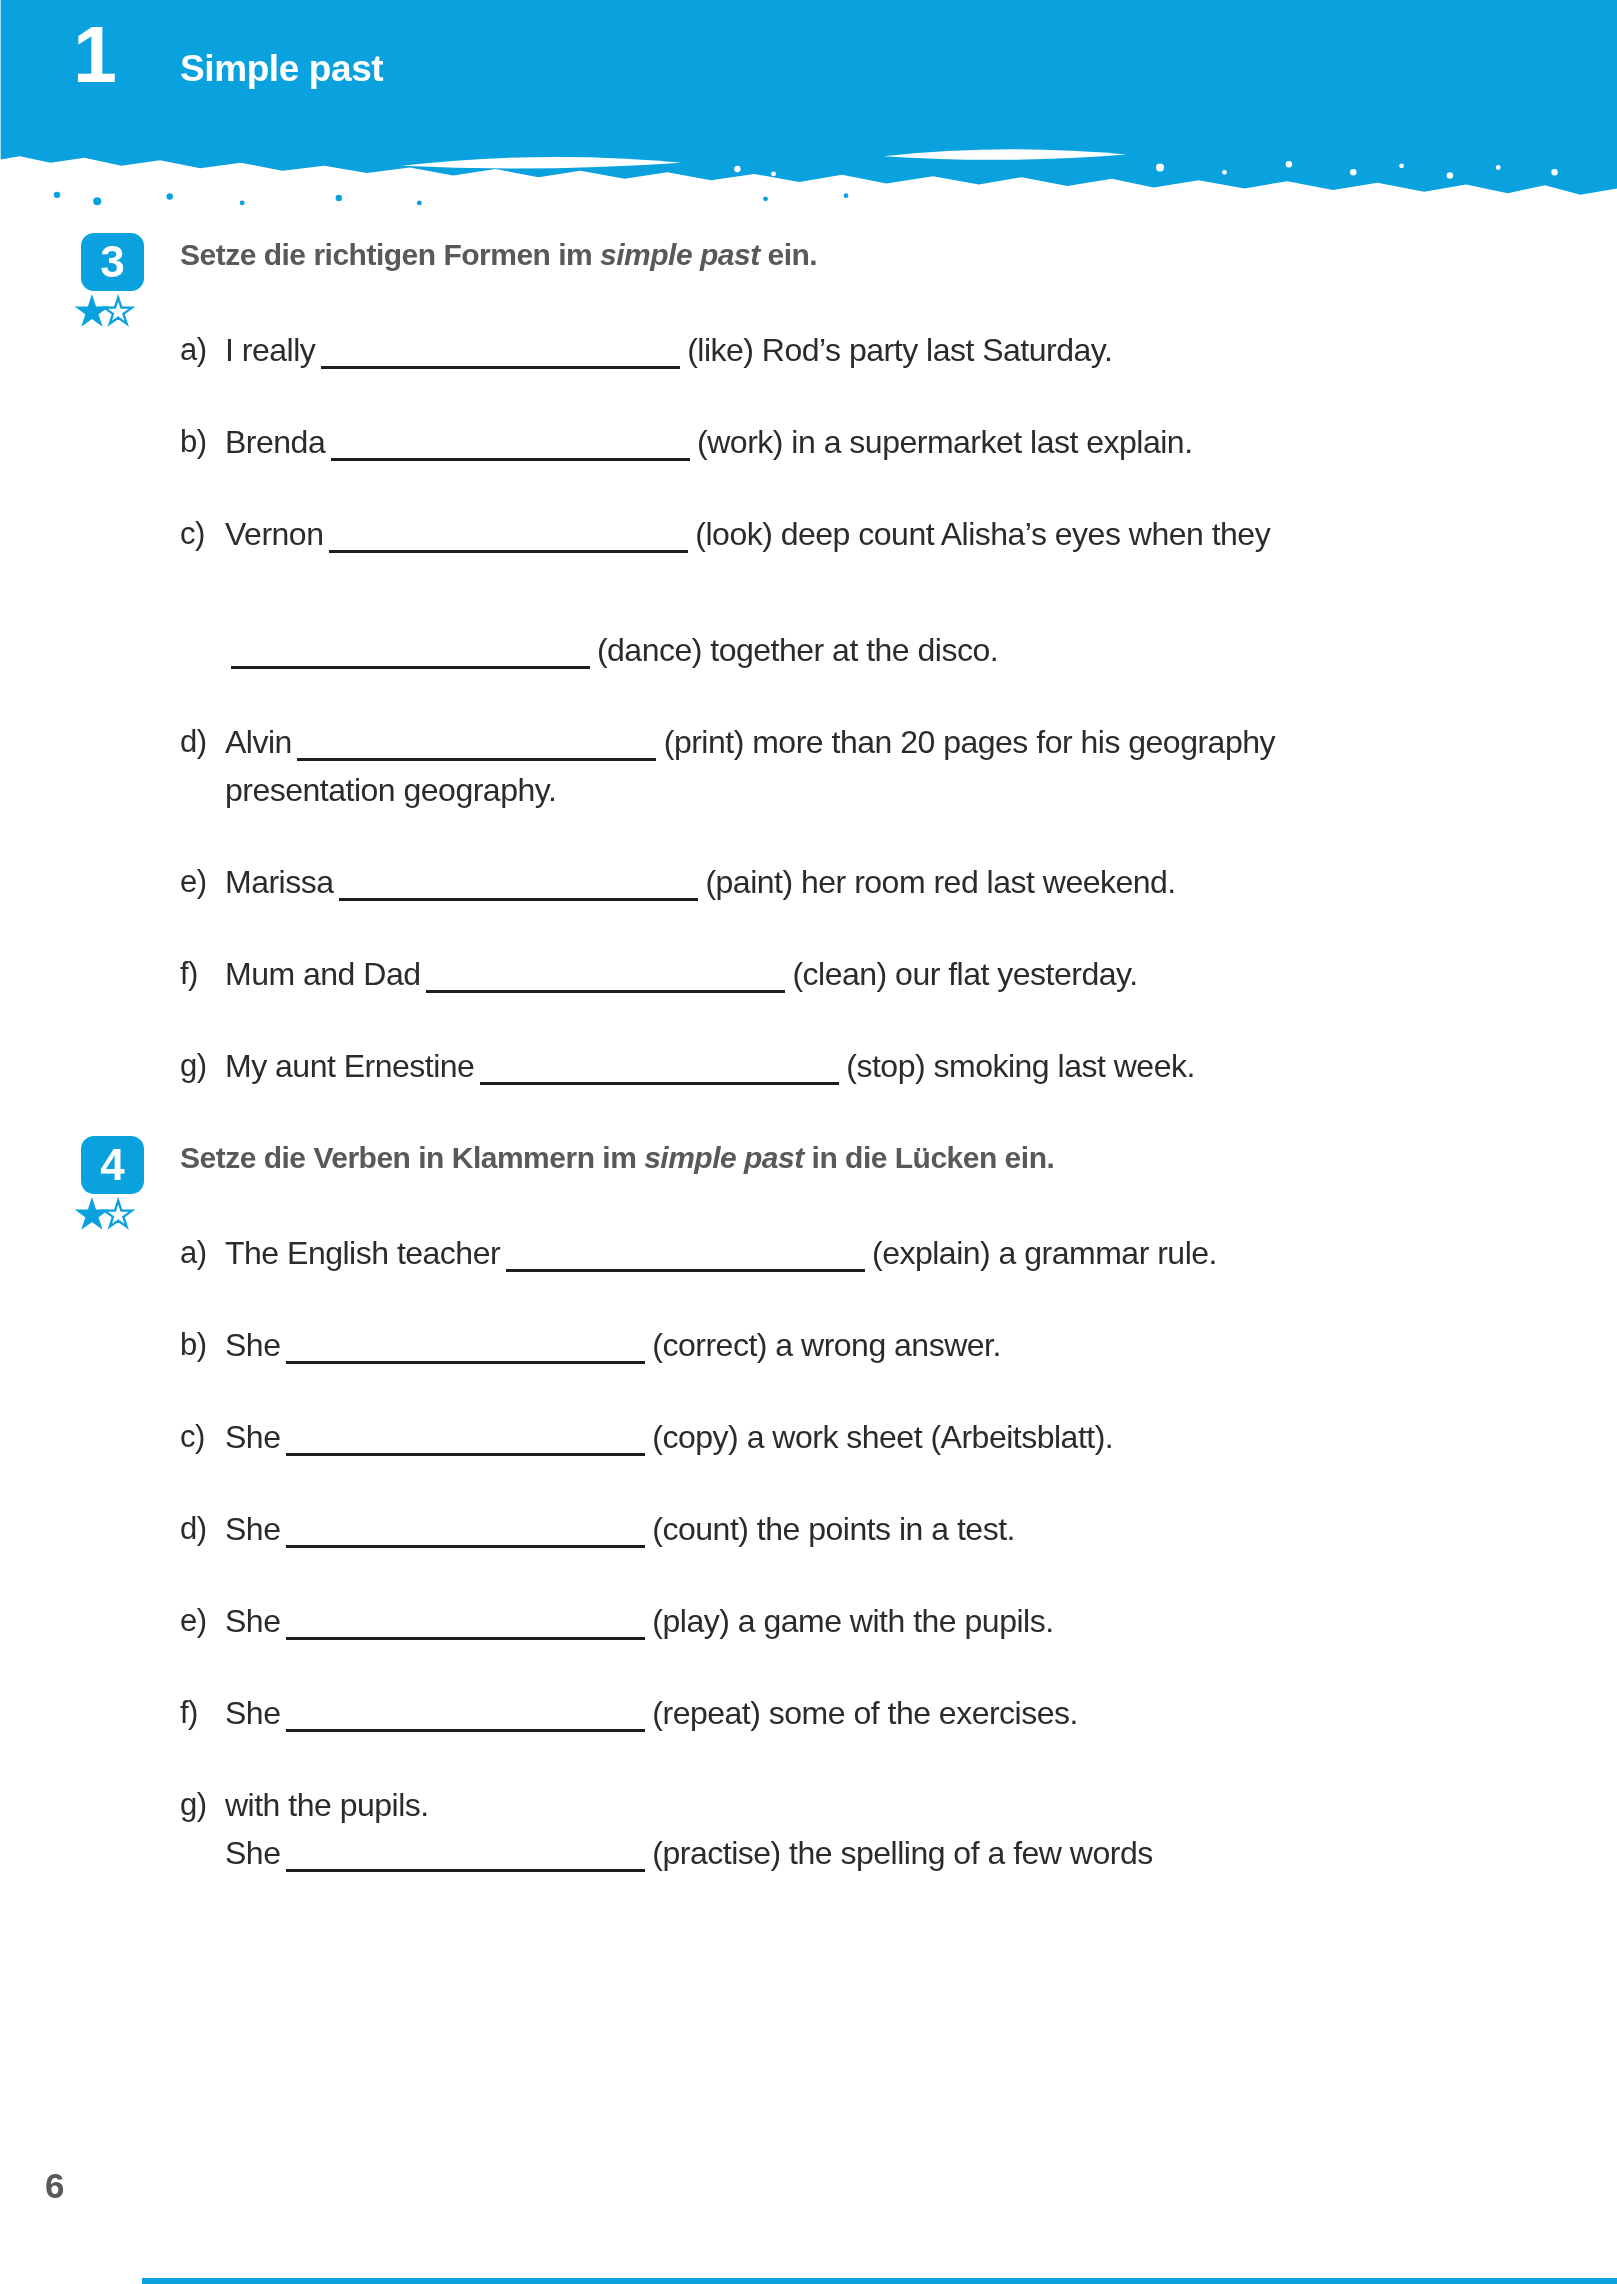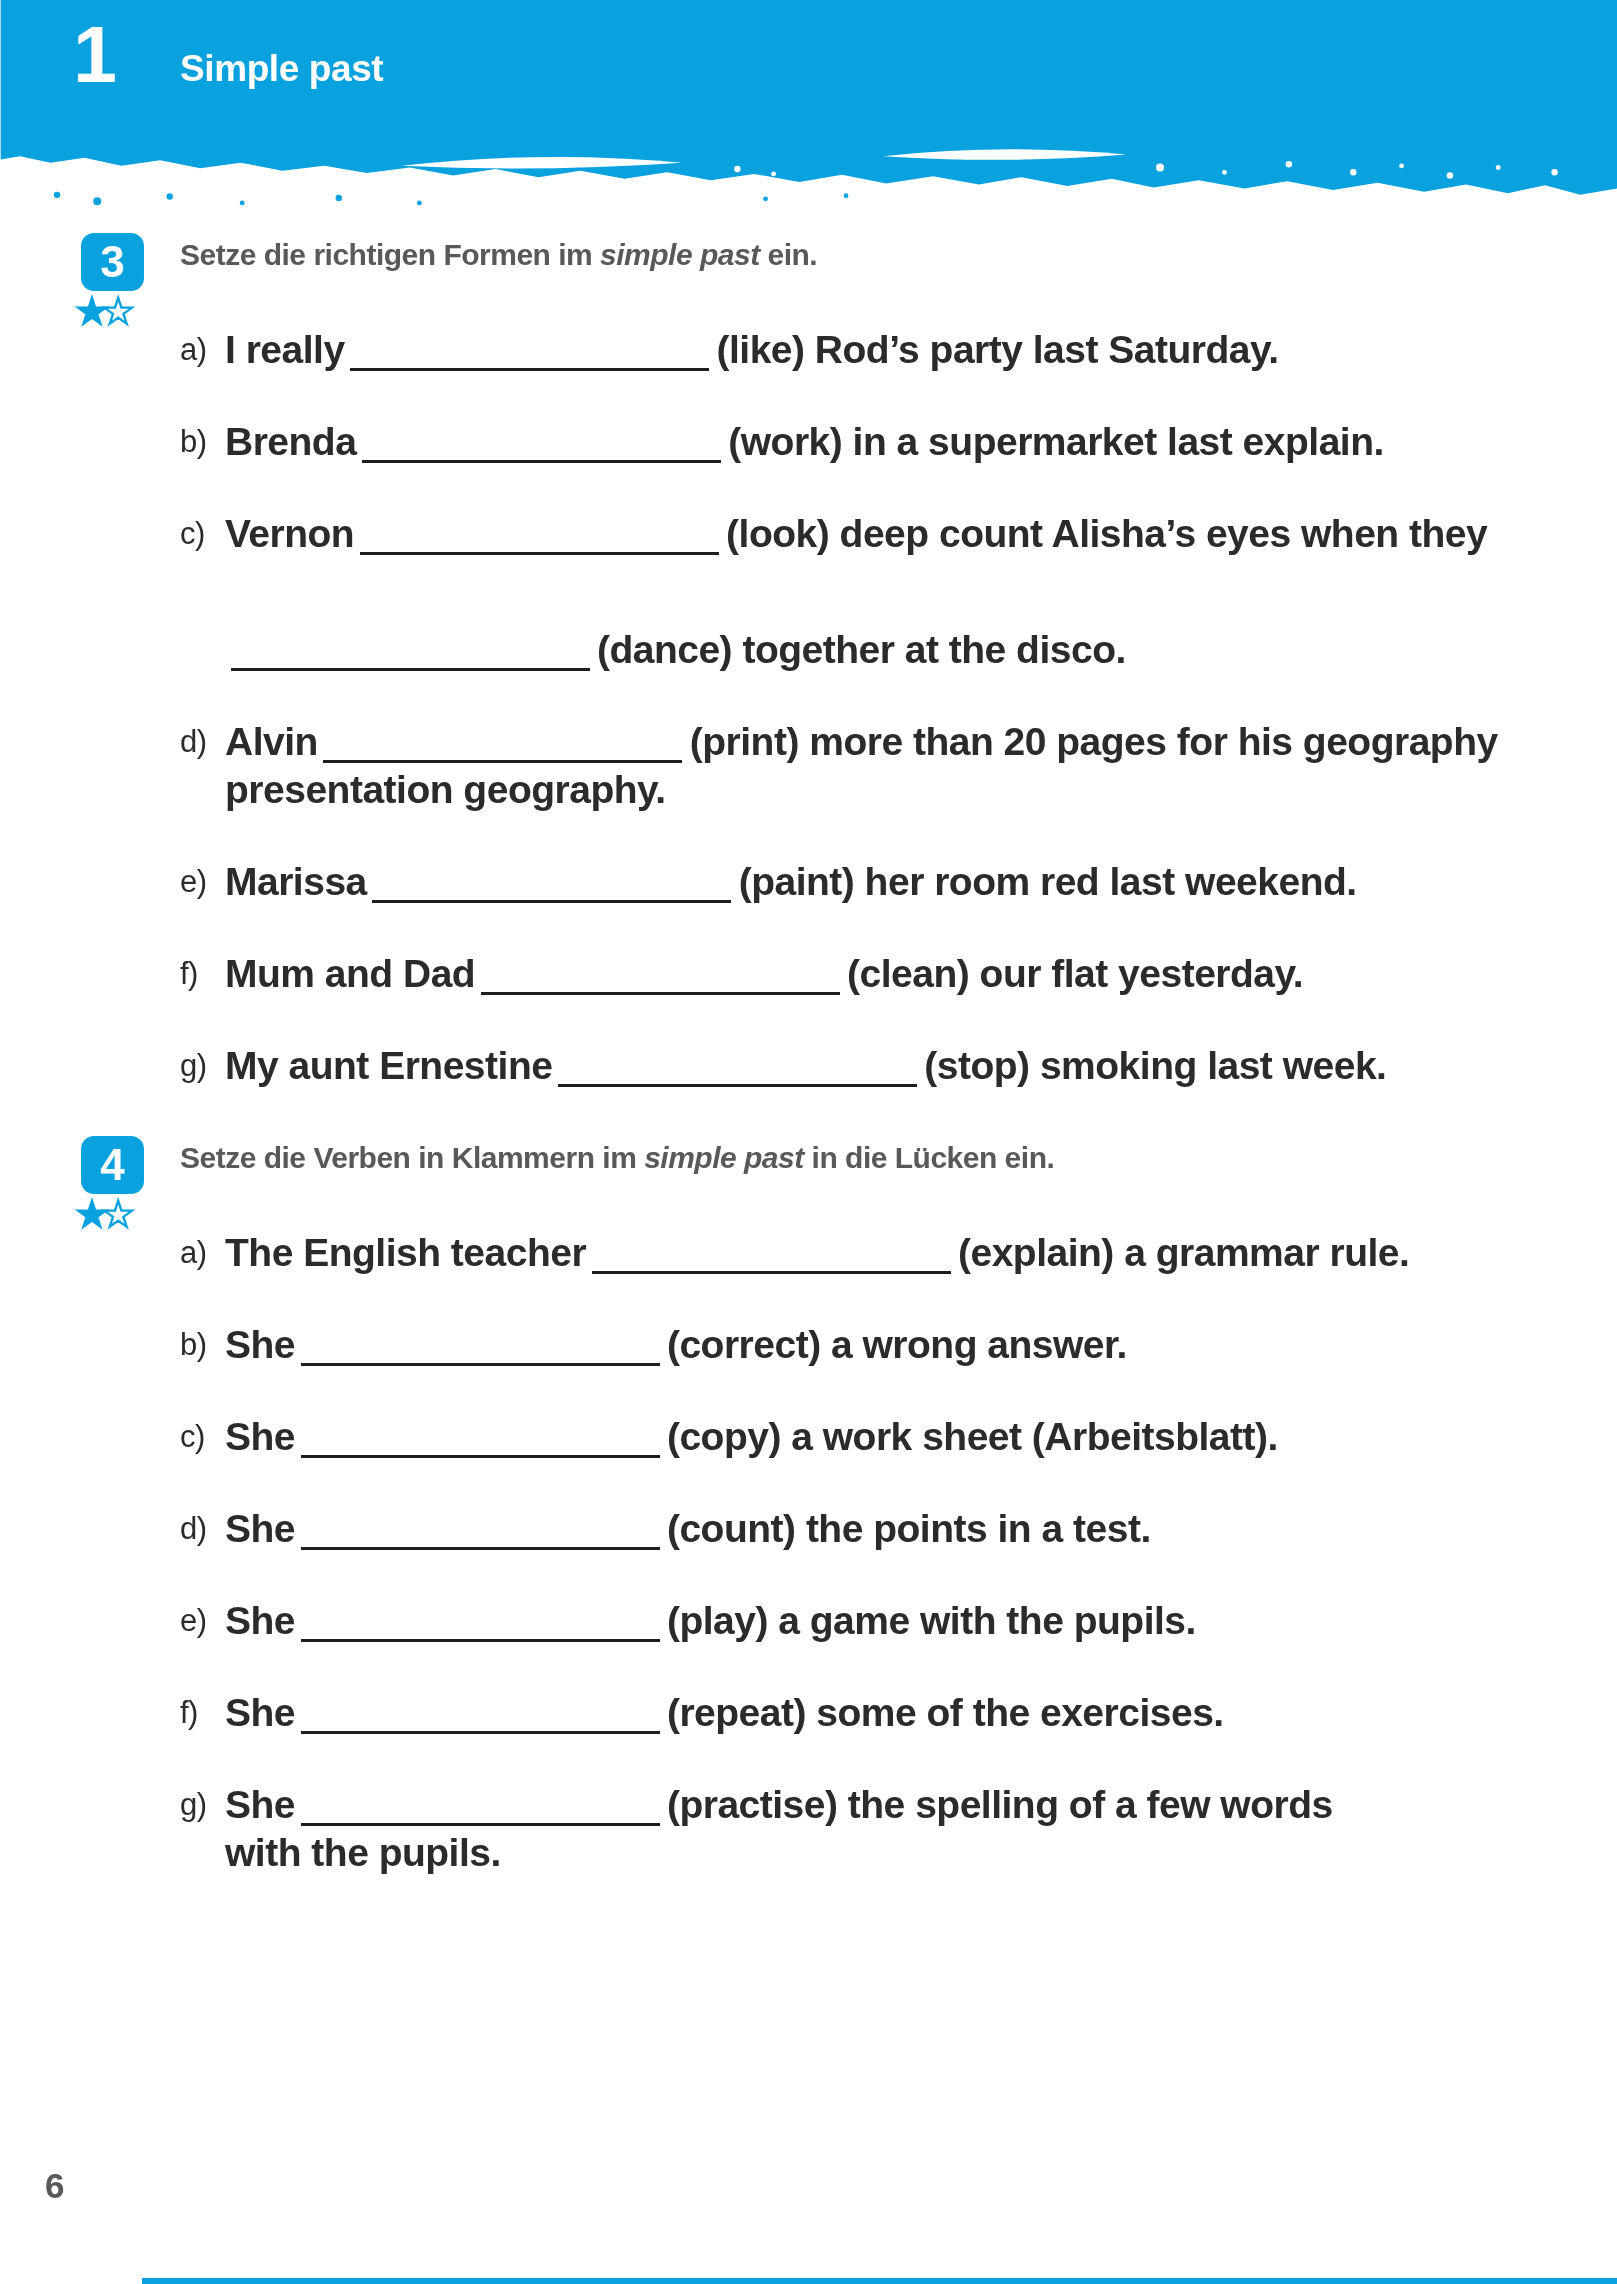--- a/index.html
+++ b/index.html
@@ -35,21 +35,21 @@
   }
   .instruction{
     margin:0 8px 47px 0;font-size:30px;font-weight:bold;color:#58595b;
     letter-spacing:-0.5px;line-height:48px;
   }
   .instruction .it{font-style:italic;}
   .items{margin:0;padding:0;}
   .item{display:flex;margin-bottom:44px;}
   .item-label{width:45px;flex:none;font-size:31px;line-height:48px;letter-spacing:-0.5px;}
   .item-lines{flex:1;}
-  .line{font-size:39px;line-height:48px;letter-spacing:-0.5px;font-weight:bold;}
+  .line{font-size:32px;line-height:48px;letter-spacing:-0.5px;}
   .line.spaced{margin-top:68px;}
   .blank{
     display:inline-block;width:359px;height:35px;border-bottom:3.2px solid #1e1e1e;
     vertical-align:-8px;margin:0 7.3px 0 5.6px;
   }
   
   .page-number{
     position:absolute;left:45px;top:2166px;font-size:35px;font-weight:bold;color:#58595b;
   }
   .bottom-strip{
@@ -183,22 +183,22 @@
           </div>
           <div class="item">
             <span class="item-label">f)</span>
             <div class="item-lines">
               <div class="line"><span class="seg">She</span><span class="blank"></span><span class="seg">(repeat) some of the exercises.</span></div>
             </div>
           </div>
           <div class="item">
             <span class="item-label">g)</span>
             <div class="item-lines">
+              <div class="line"><span class="seg">with the pupils.</span></div>
               <div class="line"><span class="seg">She</span><span class="blank"></span><span class="seg">(practise) the spelling of a few words</span></div>
-              <div class="line"><span class="seg">with the pupils.</span></div>
             </div>
           </div>
         </div>
       </section>
     </main>
 
   <div class="page-number">6</div>
   <div class="bottom-strip"></div>
 </div>
 

